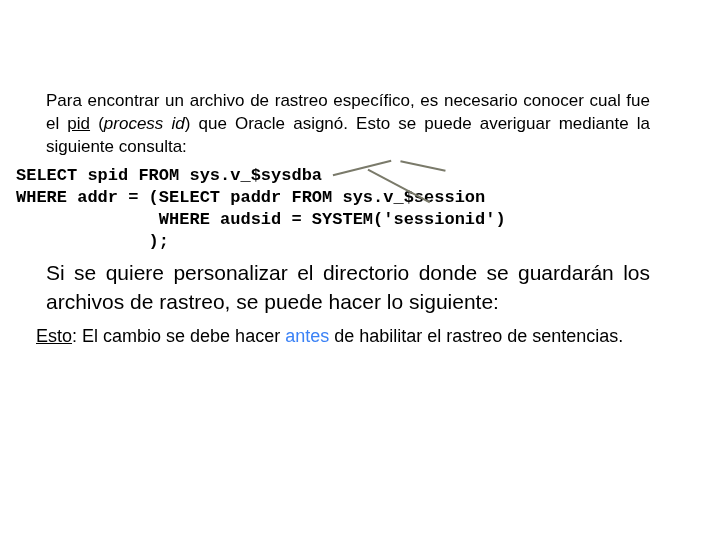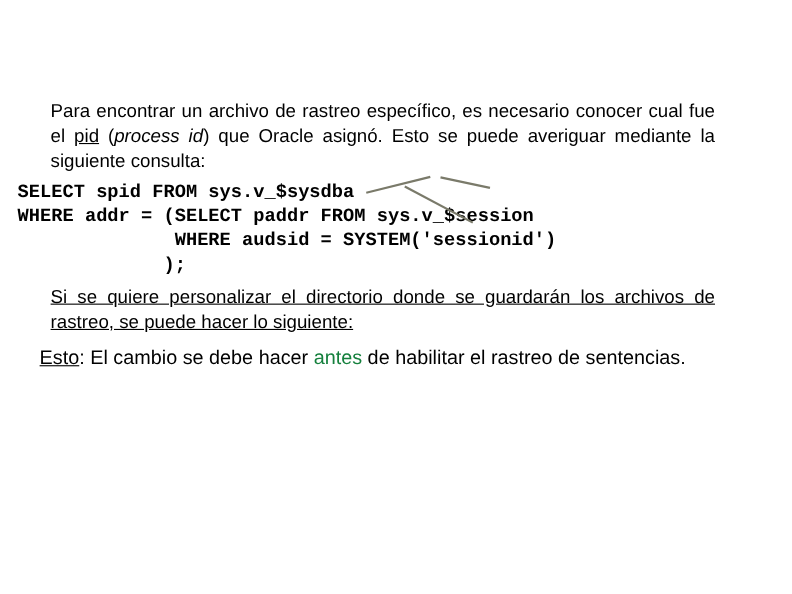--- a/index.html
+++ b/index.html
@@ -54,38 +54,37 @@
     position: relative;
     height: 0;
   }
   .tail {
     position: absolute;
     background: #7a7a6a;
     height: 1.5px;
   }
   .mid {
     margin: 4px 30px 6px 30px;
-    font-size: 17px;
+    font-size: 21px;
     line-height: 1.35;
     text-align: justify;
-    text-decoration: underline;
   }
   .sqlblock2 {
     font-family: "Courier New", Courier, monospace;
     font-weight: bold;
     font-size: 17px;
     white-space: pre;
     margin: 6px 0 10px 0;
   }
   .note {
     margin: 8px 20px 0 20px;
     font-size: 18px;
     line-height: 1.35;
   }
-  .red { color: #15803d; }
+  .red { color: #3b82f6; }
 </style>
 </head>
 <body>
 
 <div class="page">
 
   <p class="intro">
     <span>Para encontrar un archivo de rastreo específico, es necesario conocer cual fue el </span><span class="uline">pid</span><span> (</span><span class="ital">process id</span><span>) que Oracle asignó. Esto se puede averiguar mediante la siguiente consulta:</span>
   </p>
 

